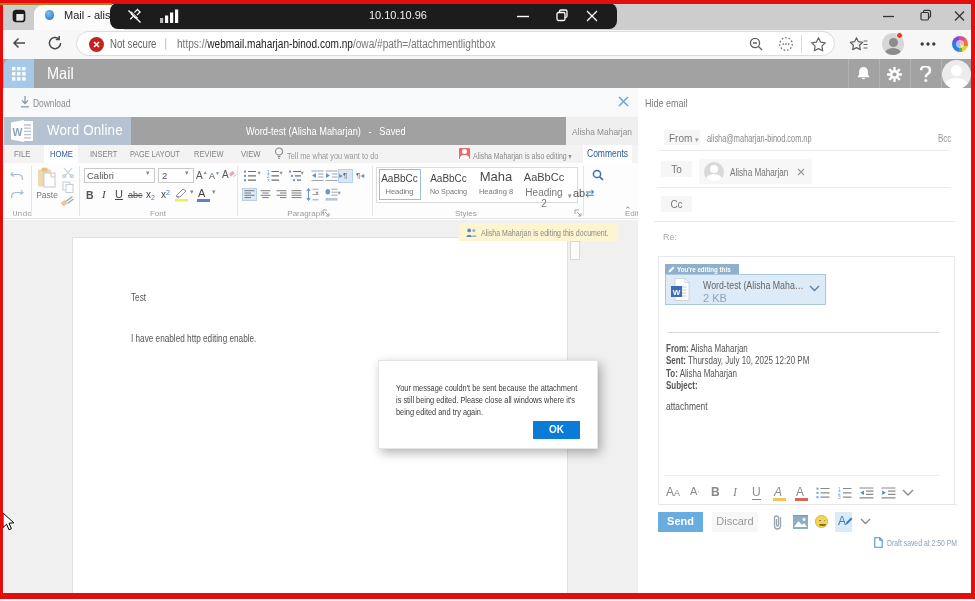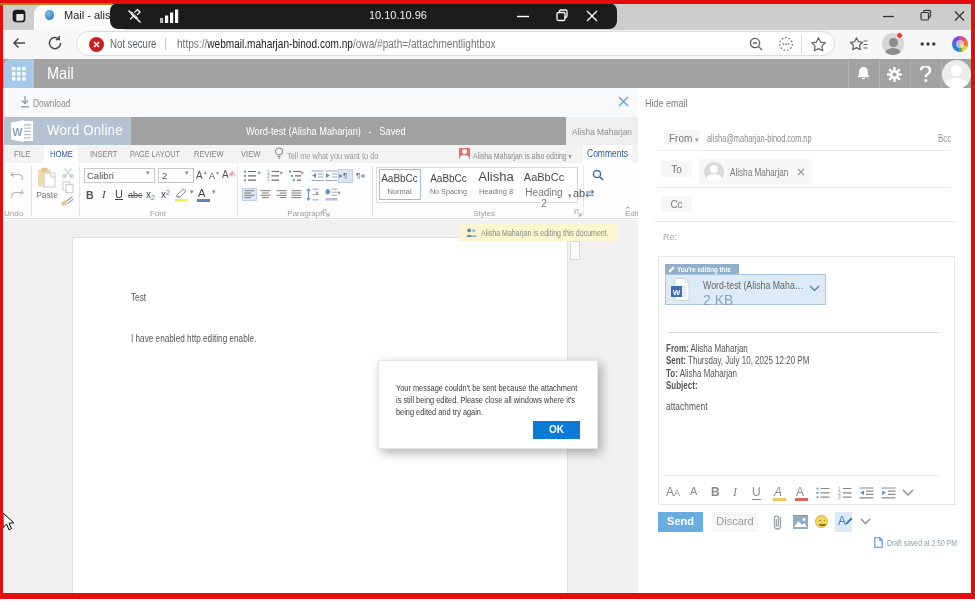--- a/index.html
+++ b/index.html
@@ -208,21 +208,21 @@
   <div class="abs sx" style="left:587px;top:148px;font-size:10px;color:#2b579a;transform:scaleX(0.85);">Comments</div>
 
   <div class="abs" style="left:4px;top:163px;width:634px;height:56px;background:#fdfdfd;border-bottom:1px solid #e3e3e3;"></div>
 
   <svg class="abs" style="left:10px;top:170px;" width="14" height="11" viewBox="0 0 14 11">
     <path d="M3 2 L1 4.5 L4 6.5 M1.3 4.5 h7 a4 3.5 0 0 1 4 3.5 v2" fill="none" stroke="#a9bbcd" stroke-width="1.2"></path>
   </svg>
   <svg class="abs" style="left:10px;top:188px;" width="14" height="11" viewBox="0 0 14 11">
     <path d="M11 2 L13 4.5 L10 6.5 M12.7 4.5 h-7 a4 3.5 0 0 0 -4 3.5 v2" fill="none" stroke="#a9bbcd" stroke-width="1.2"></path>
   </svg>
-  <div class="abs" style="left:4px;top:209px;width:28px;text-align:left;font-size:8px;color:#9b9b9b;">Undo</div>
+  <div class="abs" style="left:4px;top:209px;width:28px;text-align:right;font-size:8px;color:#9b9b9b;font-family:Liberation Mono, monospace;">Undo</div>
   <div class="abs" style="left:31px;top:166px;width:1px;height:50px;background:#e5e5e5;"></div>
 
   <svg class="abs" style="left:37px;top:167px;" width="21" height="22" viewBox="0 0 21 22">
     <rect x="1" y="2.5" width="13" height="17" rx="1" fill="#efd9ae"></rect>
     <rect x="4.5" y="0.8" width="6" height="3.6" rx="1" fill="#e3c384"></rect>
     <rect x="7" y="6" width="11" height="14" fill="#fff" stroke="#c9c9c9" stroke-width="1"></rect>
     <path d="M14 6 v4 h4" fill="none" stroke="#c9c9c9" stroke-width="1"></path>
   </svg>
   <div class="abs" style="left:33px;top:190px;width:28px;text-align:center;font-size:8.5px;color:#777;">Paste</div>
   <svg class="abs" style="left:62px;top:167px;" width="12" height="11" viewBox="0 0 12 11">
@@ -357,29 +357,29 @@
   <div class="abs" style="left:337.5px;top:189px;font-size:6.5px;color:#999;">▾</div>
   <div class="abs" style="left:284px;top:209px;width:44px;text-align:center;font-size:8px;color:#9b9b9b;">Paragraph</div>
   <svg class="abs" style="left:322px;top:209px;" width="8" height="8" viewBox="0 0 8 8">
     <path d="M1 1 h4 M1 1 v4 M3 3 L7 7 M7 4 v3 h-3" fill="none" stroke="#a5a5a5" stroke-width="1"></path>
   </svg>
   <div class="abs" style="left:371.5px;top:166px;width:1px;height:50px;background:#e5e5e5;"></div>
 
   <div class="abs" style="left:375.5px;top:166.5px;width:202px;height:36.5px;background:#fff;border:1px solid #dcdcdc;"></div>
   <div class="abs" style="left:378.5px;top:168.5px;width:42px;height:31.5px;background:#fff;border:1.5px solid #9cbce0;"></div>
   <div class="abs" style="left:378.5px;top:173px;width:42px;text-align:center;font-size:10px;color:#444;">AaBbCc</div>
-  <div class="abs" style="left:378.5px;top:187px;width:42px;text-align:center;font-size:7.5px;color:#777;">Normal</div>
+  <div class="abs" style="left:378.5px;top:187px;width:42px;text-align:center;font-size:7.5px;color:#777;">Heading</div>
   <div class="abs" style="left:427px;top:173px;width:43px;text-align:center;font-size:10px;color:#444;">AaBbCc</div>
   <div class="abs" style="left:427px;top:187px;width:43px;text-align:center;font-size:7.2px;color:#777;white-space:nowrap;">No Spacing</div>
-  <div class="abs" style="left:472px;top:169px;width:48px;text-align:center;font-size:13px;color:#4a4a4a;">Alisha</div>
+  <div class="abs" style="left:472px;top:169px;width:48px;text-align:center;font-size:13px;color:#4a4a4a;">Maha</div>
   <div class="abs" style="left:472px;top:187px;width:48px;text-align:center;font-size:7.5px;color:#777;">Heading 8</div>
   <div class="abs" style="left:522px;top:171px;width:44px;text-align:center;font-size:11px;color:#4a4a4a;">AaBbCc</div>
   <div class="abs" style="left:522px;top:187px;width:44px;text-align:center;font-size:10px;color:#777;">Heading 2</div>
   <div class="abs" style="left:568px;top:192px;font-size:7px;color:#888;">▾</div>
-  <div class="abs" style="left:455px;top:209px;width:40px;text-align:right;font-size:8px;color:#9b9b9b;">Styles</div>
+  <div class="abs" style="left:455px;top:209px;width:40px;text-align:left;font-size:8px;color:#9b9b9b;">Styles</div>
   <svg class="abs" style="left:574px;top:209px;" width="8" height="8" viewBox="0 0 8 8">
     <path d="M1 1 h4 M1 1 v4 M3 3 L7 7 M7 4 v3 h-3" fill="none" stroke="#a5a5a5" stroke-width="1"></path>
   </svg>
   <div class="abs" style="left:583px;top:166px;width:1px;height:50px;background:#e5e5e5;"></div>
 
   <svg class="abs" style="left:592px;top:169px;" width="12" height="12" viewBox="0 0 12 12">
     <circle cx="5" cy="5" r="3.6" fill="none" stroke="#3a6db2" stroke-width="1.5"></circle>
     <path d="M7.8 7.8 L11 11" stroke="#3a6db2" stroke-width="1.7"></path>
   </svg>
   <div class="abs" style="left:573px;top:187px;font-size:11px;color:#555;">ab<span style="color:#4a7ebb;">⇄</span></div>
@@ -442,21 +442,21 @@
   <svg class="abs" style="left:671px;top:278px;" width="19" height="23" viewBox="0 0 19 23">
     <path d="M4 0.5 h10 l4 4 v18 h-14 z" fill="#fff" stroke="#c9cdd2" stroke-width="0.8"></path>
     <path d="M14 0.5 v4 h4" fill="none" stroke="#c9cdd2" stroke-width="0.8"></path>
     <g stroke="#c3cbd4" stroke-width="1">
         <path d="M6.5 9 h9 M6.5 12 h9 M6.5 15 h9 M6.5 18 h9"></path>
       </g>
     <rect x="0" y="8" width="11" height="11" fill="#3f6db5"></rect>
     <text x="5.5" y="16.5" text-anchor="middle" font-size="8" font-weight="bold" fill="#fff" font-family="Liberation Sans">W</text>
   </svg>
   <div class="abs sx" style="left:703px;top:279px;font-size:11px;color:#666;transform:scaleX(0.8);">Word-test (Alisha Maha…</div>
-  <div class="abs" style="left:703px;top:291.5px;font-size:14px;color:#8da4ba;">2 KB</div>
+  <div class="abs" style="left:703px;top:291.5px;font-size:11px;color:#8da4ba;">2 KB</div>
   <svg class="abs" style="left:809px;top:285px;" width="11" height="7" viewBox="0 0 11 7">
     <path d="M1 1 L5.5 5.5 L10 1" fill="none" stroke="#5a7ca3" stroke-width="1.3"></path>
   </svg>
 
   <div class="abs" style="left:667px;top:332px;width:272px;height:1px;background:#dadada;"></div>
   <div class="abs sx" style="left:666px;top:343px;font-size:10px;line-height:12.3px;color:#555;transform:scaleX(0.8);transform-origin:0 0;">
     <b>From:</b> Alisha Maharjan<br>
     <b>Sent:</b> Thursday, July 10, 2025 12:20 PM<br>
     <b>To:</b> Alisha Maharjan<br>
     <b>Subject:</b>

